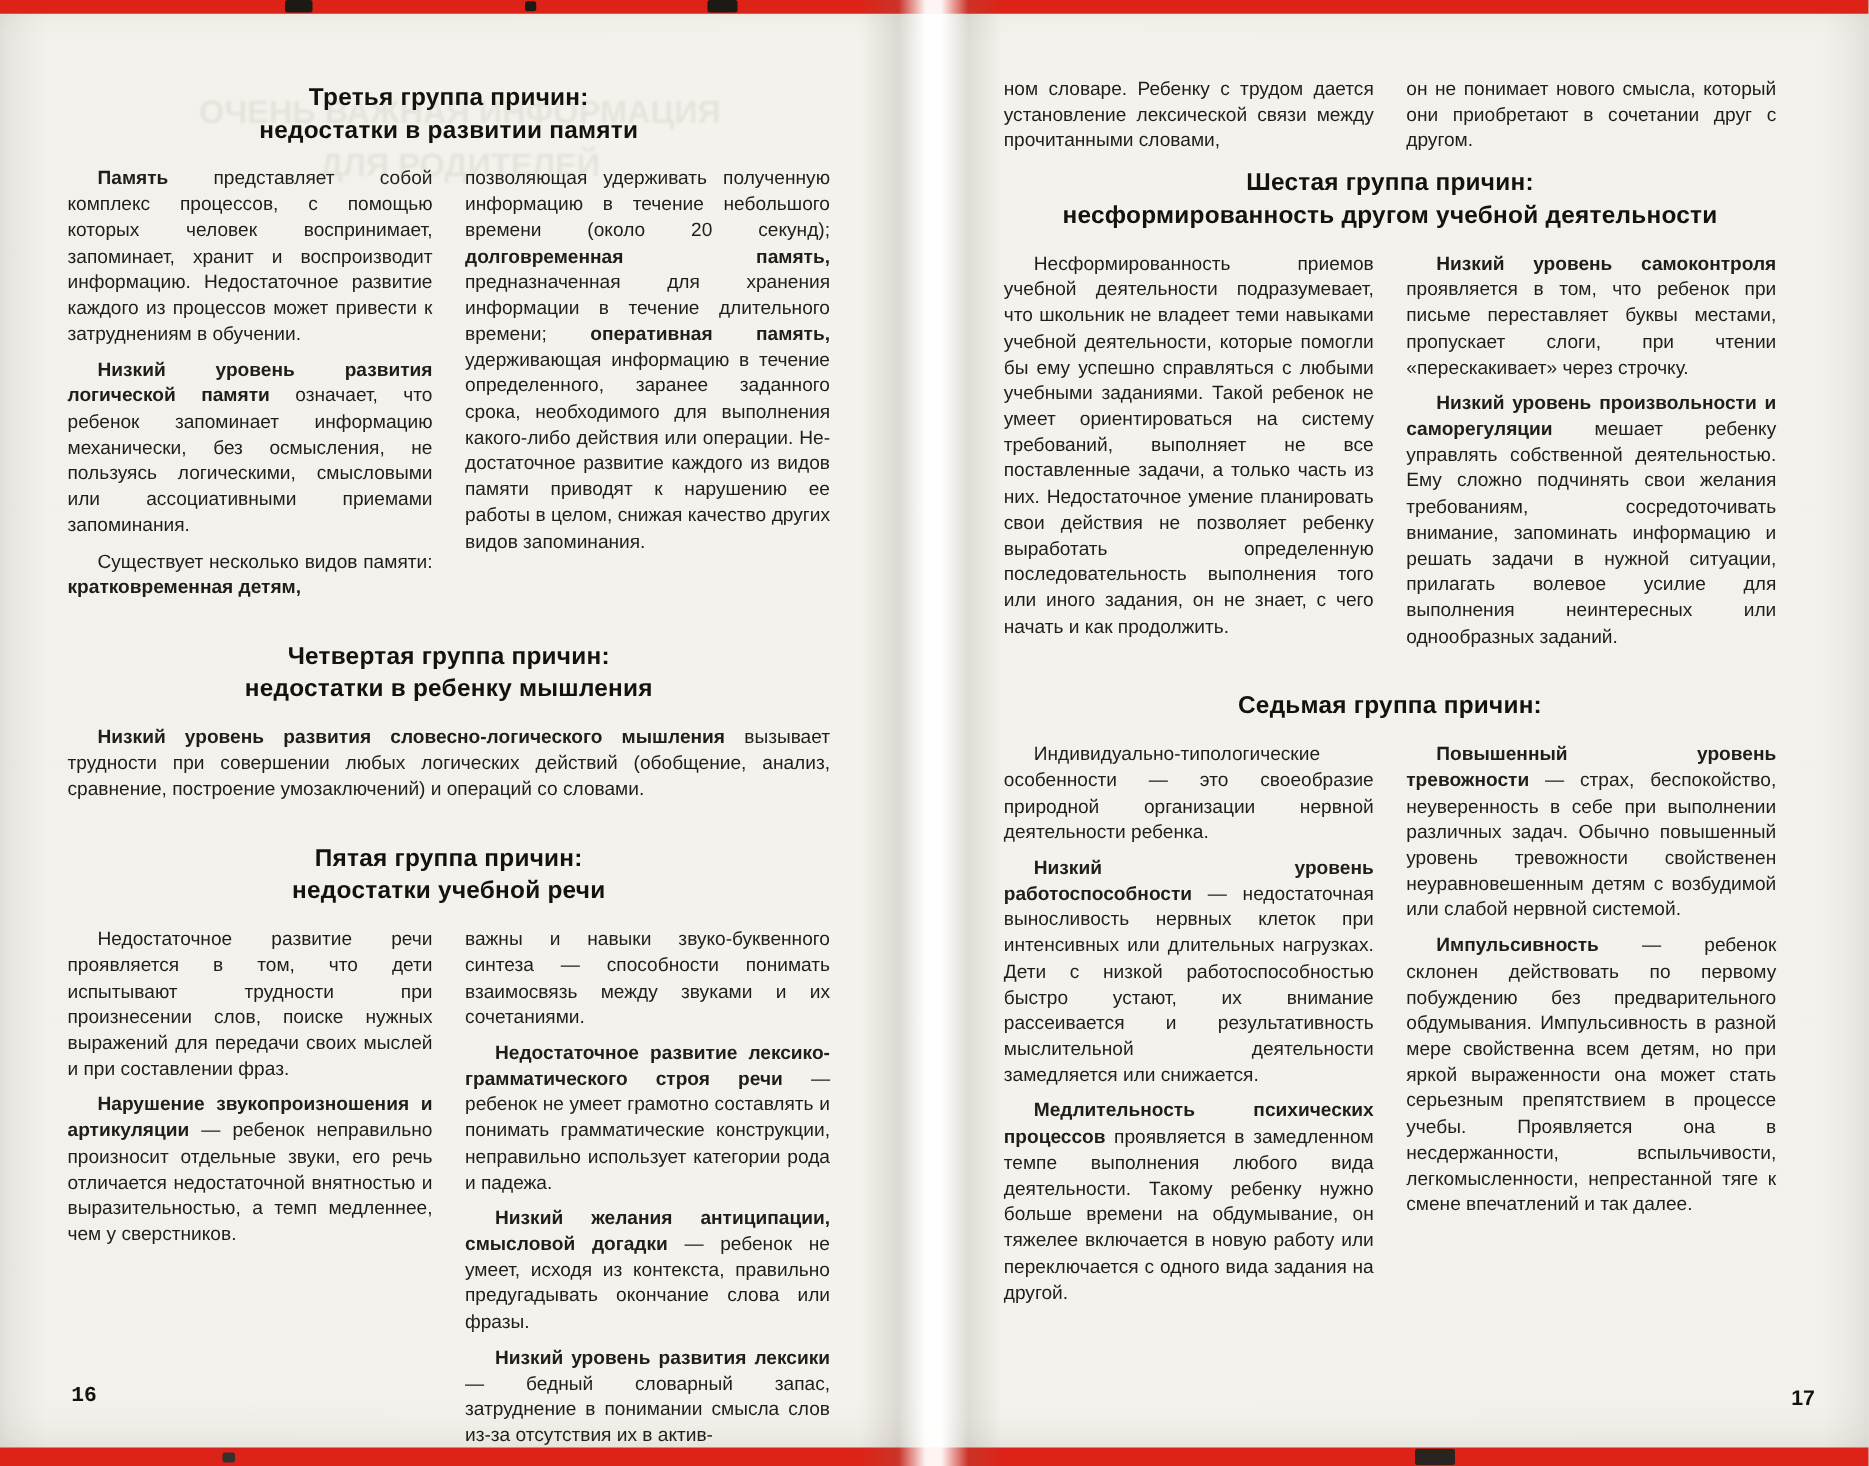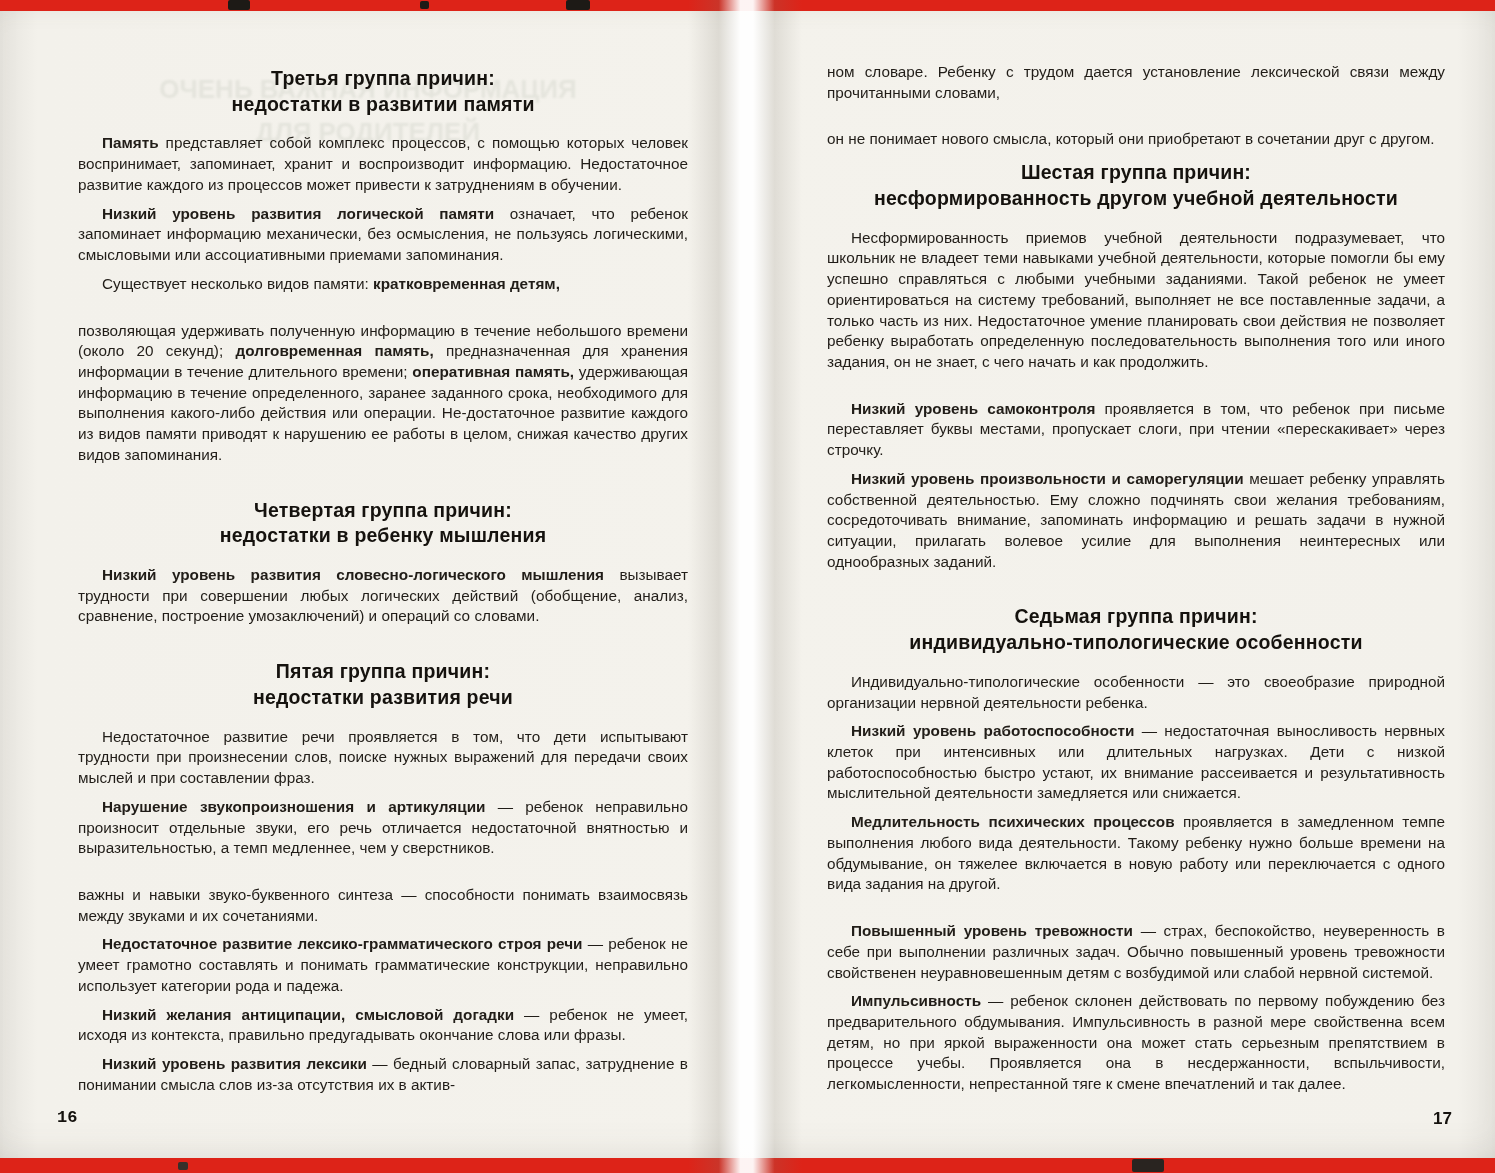--- a/index.html
+++ b/index.html
@@ -40,34 +40,34 @@
       rgba(128,122,110,.18) 76%,
       rgba(128,122,110,0) 100%);
   }
   
   #ghost {
     position: absolute; left: 88px; top: 68px; width: 560px;
     text-align: center; font-weight: 700; font-size: 26px; line-height: 1.65;
     color: #53654c; opacity: .09; filter: blur(1px); pointer-events: none;
   }
   
-  .page { position: absolute; margin-left: 24px; }
+  .page { position: absolute; }
   #page-left  { left: 54px;  top: 66px; width: 610px; }
   #page-right { left: 803px; top: 62px; width: 618px; }
   .sec-title {
     margin: 32px 0 16px;
     text-align: center;
     font-weight: 700;
     font-size: 19.5px;
     line-height: 1.32;
     color: #15120e;
     letter-spacing: .2px;
   }
   section:first-of-type .sec-title { margin-top: 0; }
-  .cols { display: flex; gap: 26px; flex-direction: column; }
+  .cols { display: flex; gap: 26px; }
   .col { flex: 1 1 0; min-width: 0; }
   .para {
     margin: 0 0 8px;
     text-indent: 24px;
     text-align: justify;
     font-size: 15.3px;
     line-height: 1.355;
     color: #211d18;
   }
   .para.noindent { text-indent: 0; }
@@ -121,21 +121,21 @@
         <span>недостатки в ребенку мышления</span>
       </h2>
       <div class="fullpara">
           <p class="para"><b>Низкий уровень развития словесно-логического мышления</b><span> вызывает трудности при совершении любых логических действий (обобщение, анализ, сравнение, построение умозаключений) и операций со словами.</span></p>
         </div>
     </section>
 
     <section>
       <h2 class="sec-title">
         <span>Пятая группа причин:</span><br>
-        <span>недостатки развития речи</span>
+        <span>недостатки учебной речи</span>
       </h2>
       <div class="cols">
         <div class="col">
             <p class="para"><span>Недостаточное развитие речи проявляется в том, что дети испытывают трудности при произнесении слов, поиске нужных выражений для передачи своих мыслей и при составлении фраз.</span></p>
             <p class="para"><b>Нарушение звукопроизношения и артикуляции</b><span> — ребенок неправильно произносит отдельные звуки, его речь отличается недостаточной внятностью и выразительностью, а темп медленнее, чем у сверстников.</span></p>
           </div>
         <div class="col">
             <p class="para noindent"><span>важны и навыки звуко-буквенного синтеза — способности понимать взаимосвязь между звуками и их сочетаниями.</span></p>
             <p class="para"><b>Недостаточное развитие лексико-грамматического строя речи</b><span> — ребенок не умеет грамотно составлять и понимать грамматические конструкции, неправильно использует категории рода и падежа.</span></p>
             <p class="para"><b>Низкий желания антиципации, смысловой догадки</b><span> — ребенок не умеет, исходя из контекста, правильно предугадывать окончание слова или фразы.</span></p>
@@ -169,21 +169,20 @@
         <div class="col">
             <p class="para"><b>Низкий уровень самоконтроля</b><span> проявляется в том, что ребенок при письме переставляет буквы местами, пропускает слоги, при чтении «перескакивает» через строчку.</span></p>
             <p class="para"><b>Низкий уровень произвольности и саморегуляции</b><span> мешает ребенку управлять собственной деятельностью. Ему сложно подчинять свои желания требованиям, сосредоточивать внимание, запоминать информацию и решать задачи в нужной ситуации, прилагать волевое усилие для выполнения неинтересных или однообразных заданий.</span></p>
           </div>
       </div>
     </section>
 
     <section>
       <h2 class="sec-title">
         <span>Седьмая группа причин:</span><br>
-        <span>индивидуально-типологические особенности</span>
       </h2>
       <div class="cols">
         <div class="col">
             <p class="para"><span>Индивидуально-типологические особенности — это своеобразие природной организации нервной деятельности ребенка.</span></p>
             <p class="para"><b>Низкий уровень работоспособности</b><span> — недостаточная выносливость нервных клеток при интенсивных или длительных нагрузках. Дети с низкой работоспособностью быстро устают, их внимание рассеивается и результативность мыслительной деятельности замедляется или снижается.</span></p>
             <p class="para"><b>Медлительность психических процессов</b><span> проявляется в замедленном темпе выполнения любого вида деятельности. Такому ребенку нужно больше времени на обдумывание, он тяжелее включается в новую работу или переключается с одного вида задания на другой.</span></p>
           </div>
         <div class="col">
             <p class="para"><b>Повышенный уровень тревожности</b><span> — страх, беспокойство, неуверенность в себе при выполнении различных задач. Обычно повышенный уровень тревожности свойственен неуравновешенным детям с возбудимой или слабой нервной системой.</span></p>
             <p class="para"><b>Импульсивность</b><span> — ребенок склонен действовать по первому побуждению без предварительного обдумывания. Импульсивность в разной мере свойственна всем детям, но при яркой выраженности она может стать серьезным препятствием в процессе учебы. Проявляется она в несдержанности, вспыльчивости, легкомысленности, непрестанной тяге к смене впечатлений и так далее.</span></p>

